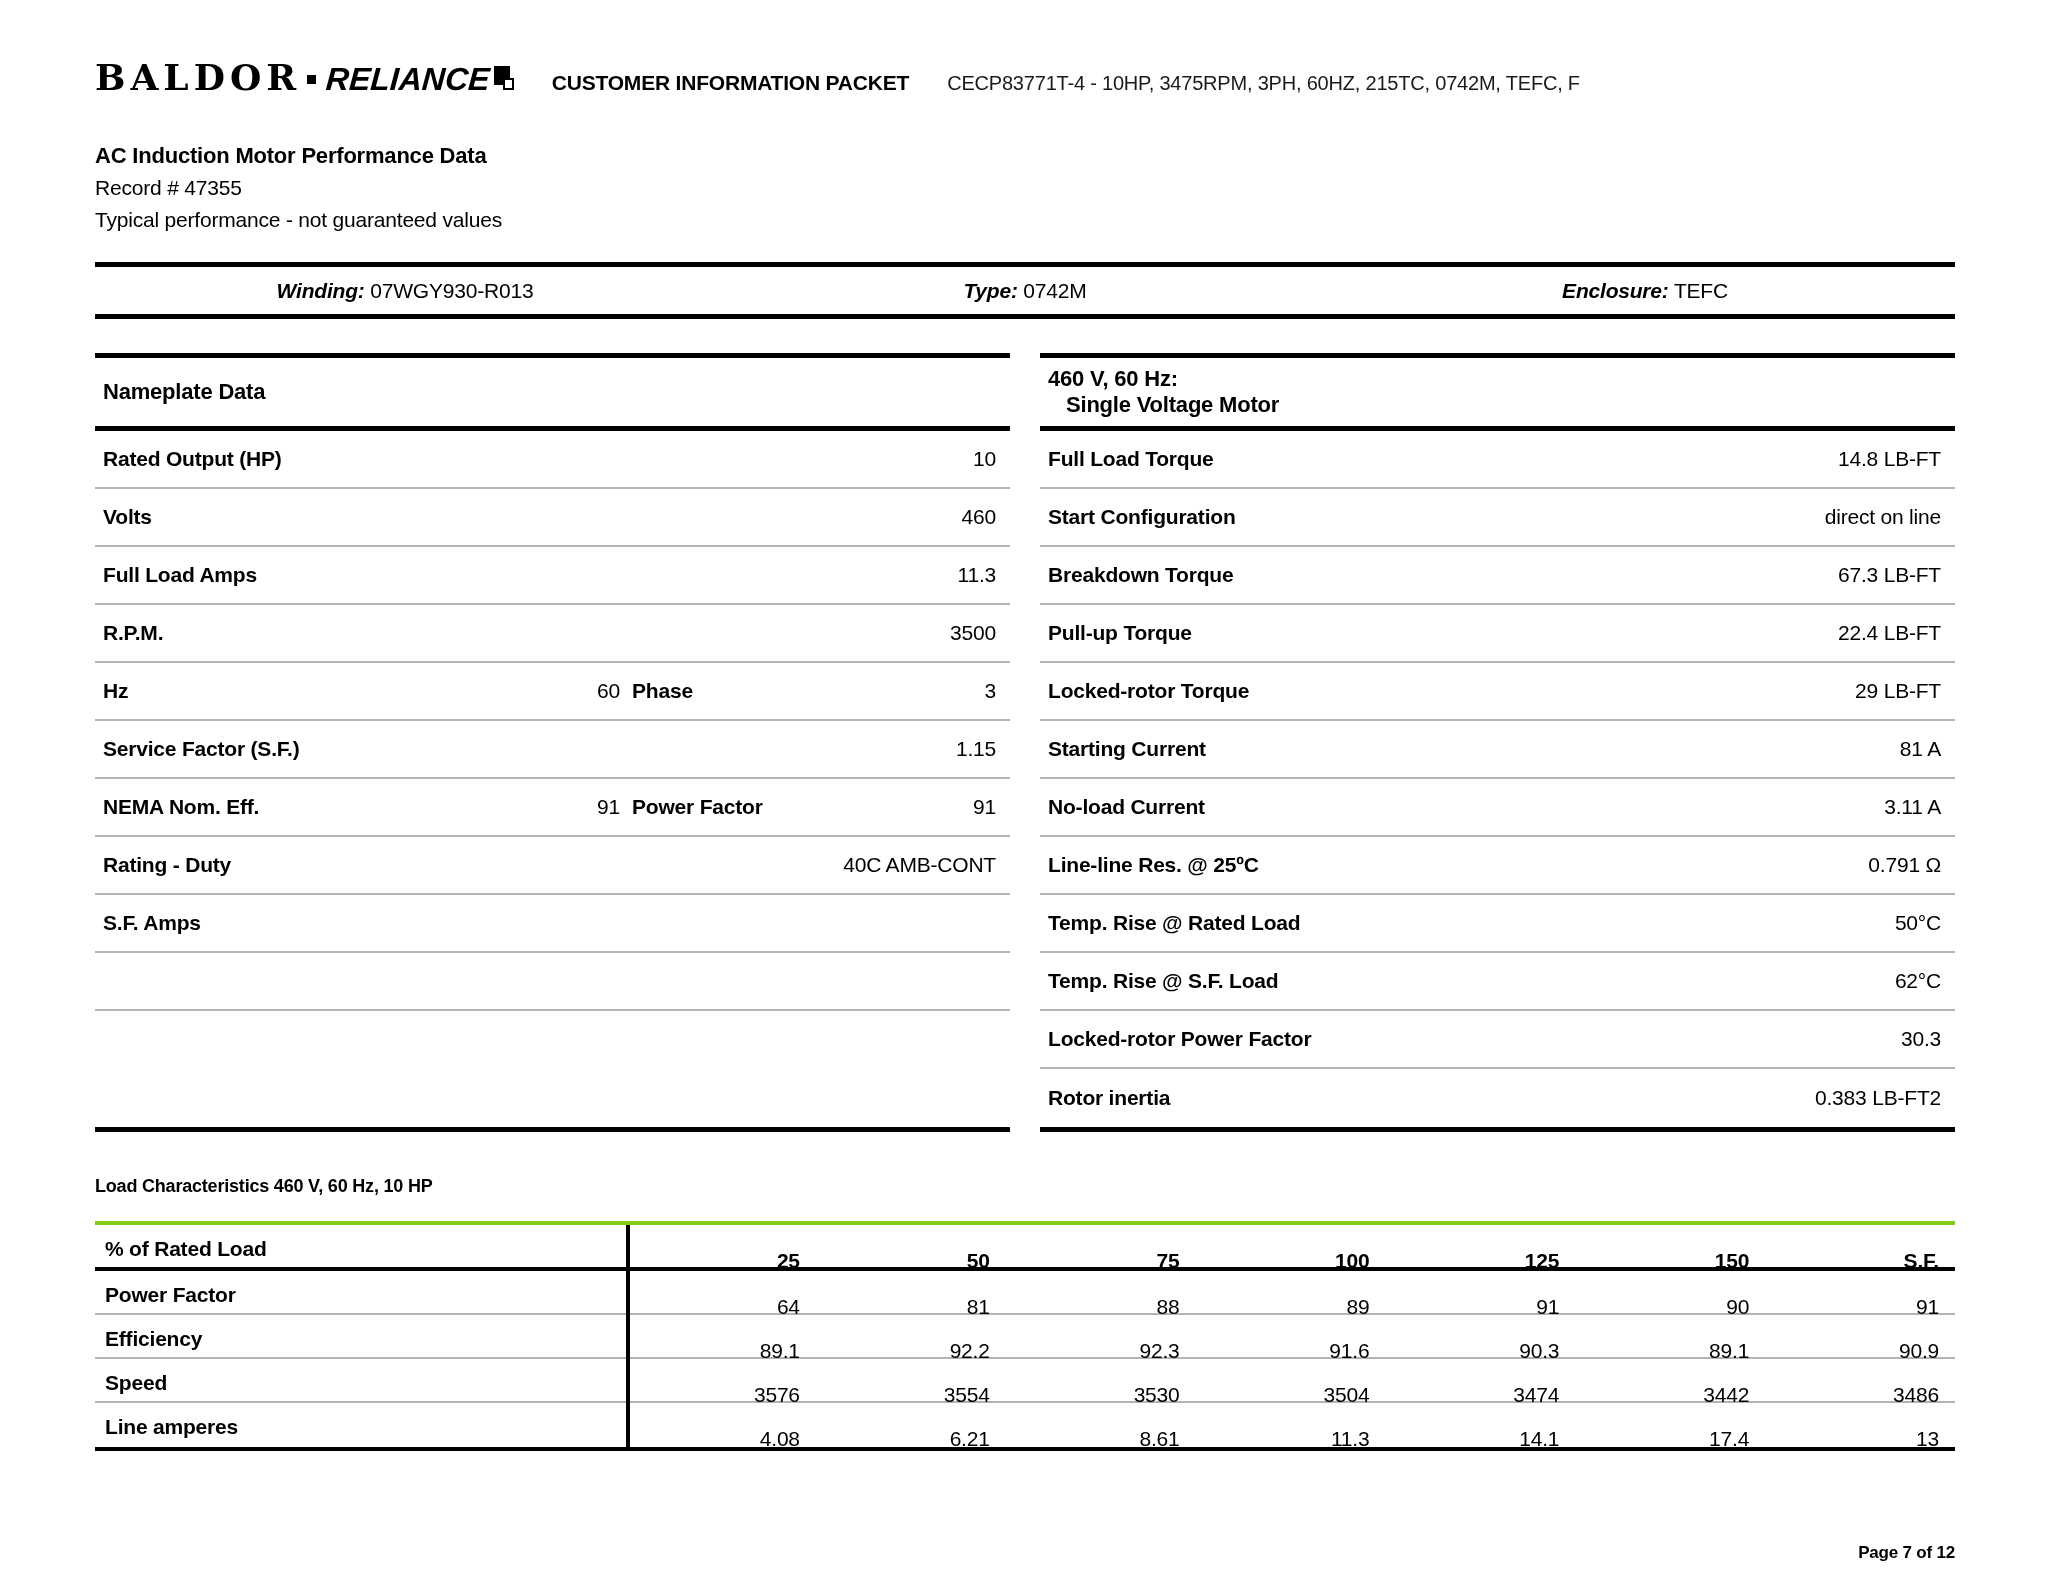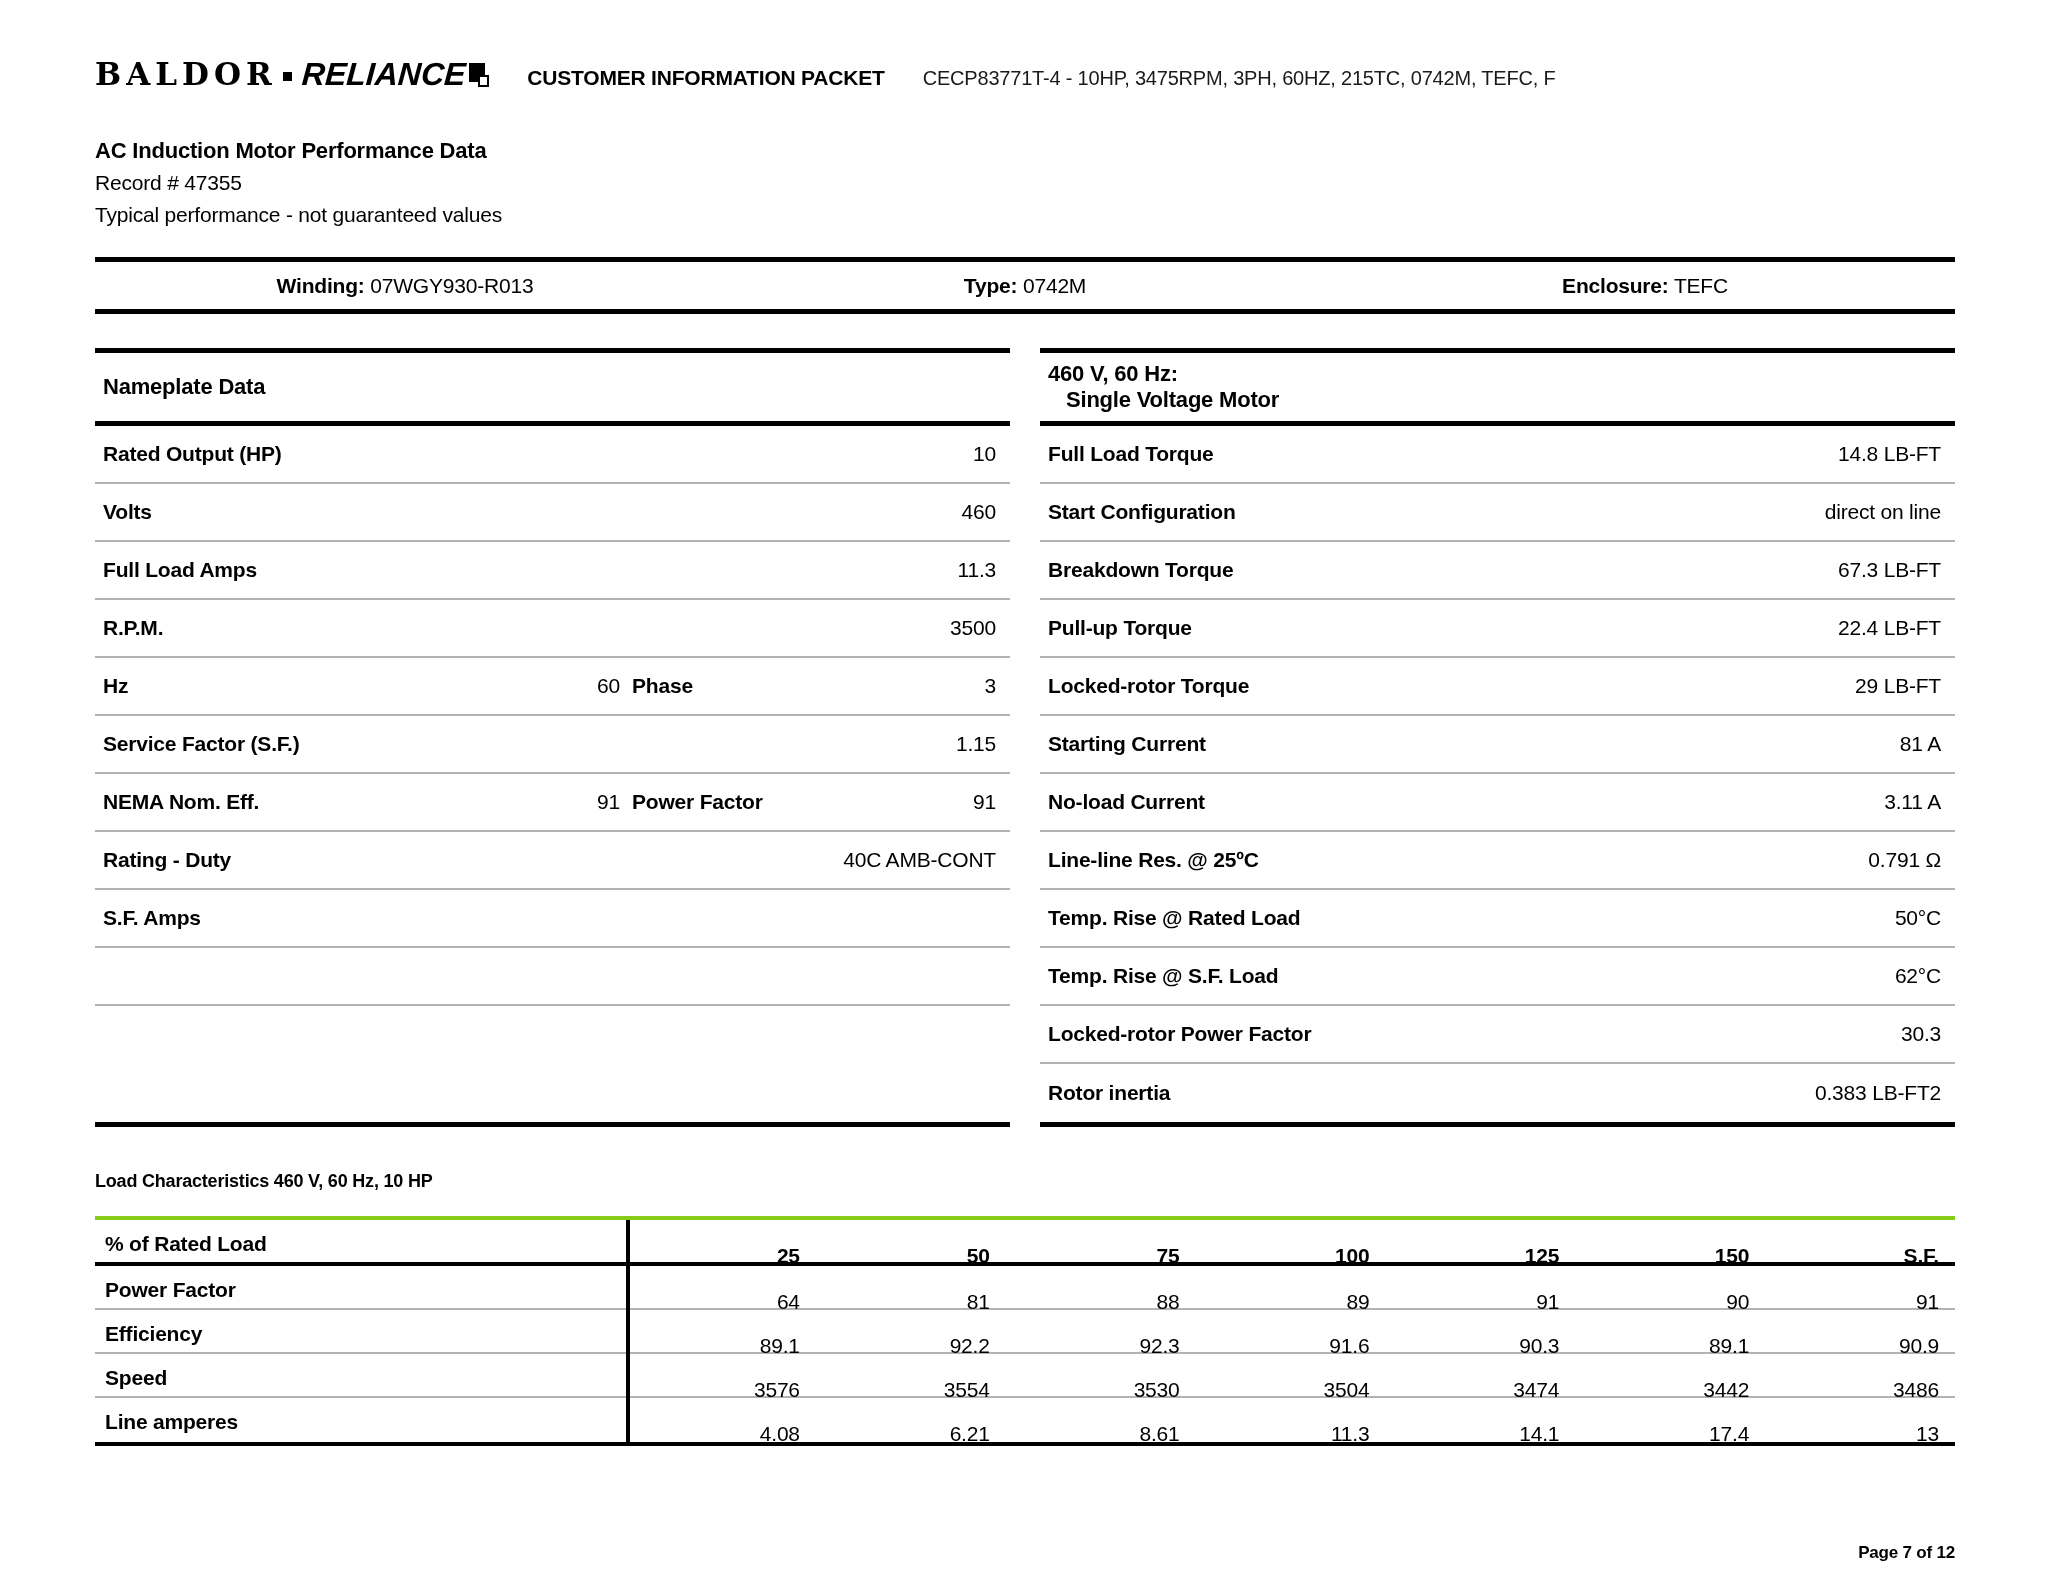--- a/index.html
+++ b/index.html
@@ -22,21 +22,21 @@
     margin-top: 56px;
     display: flex;
     align-items: baseline;
     gap: 38px;
     white-space: nowrap;
   }
   .logo { display: flex; align-items: baseline; }
   .logo-baldor {
     font-family: "DejaVu Serif", serif;
     font-weight: 700;
-    font-size: 31px;
+    font-size: 36px;
     letter-spacing: 5px;
   }
   .logo-dot {
     width: 9px; height: 9px; background: #000;
     display: inline-block;
     margin: 0 10px 0 6px;
     align-self: center;
     transform: translateY(2px);
   }
   .logo-reliance {
@@ -61,21 +61,21 @@
     margin-top: 26px;
     border-top: 5px solid #000;
     border-bottom: 5px solid #000;
     height: 57px;
     display: grid;
     grid-template-columns: 1fr 1fr 1fr;
     align-items: center;
     justify-items: center;
   }
   .summary-cell { white-space: nowrap; }
-  .summary-cell b { font-weight: 700; }
+  .summary-cell b { font-weight: 700; font-style: italic; }
 
   
   .tables-row { margin-top: 34px; display: flex; gap: 30px; }
   .panel { width: 915px; border-top: 5px solid #000; border-bottom: 5px solid #000; }
   .panel-header {
     height: 73px;
     border-bottom: 5px solid #000;
     display: flex;
     flex-direction: column;
     justify-content: center;

